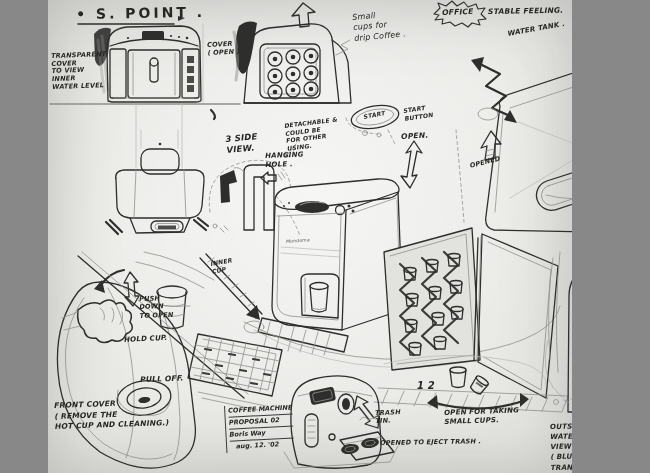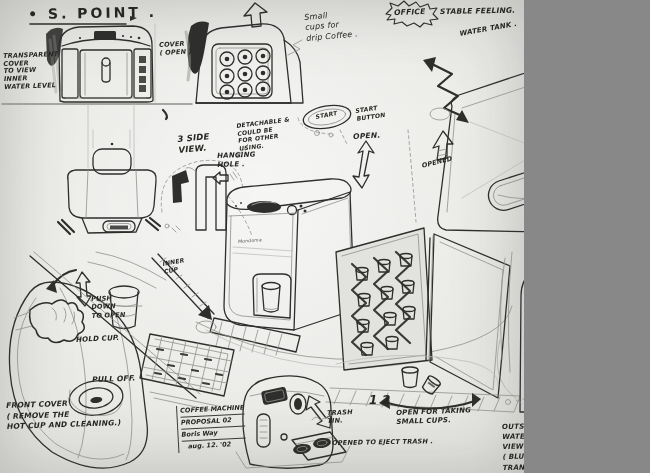--- a/index.html
+++ b/index.html
@@ -1,21 +1,21 @@
 <!DOCTYPE html>
 <html><head>
 <meta charset="utf-8">
 <style>
   html,body{margin:0;padding:0;background:#888;}
   .page{position:relative;width:524px;height:473px;overflow:hidden;
     background:
       radial-gradient(ellipse at 50% 42%, rgba(255,255,255,.55), rgba(255,255,255,0) 70%),
       linear-gradient(160deg,#e7e7e4 0%,#ebebe8 40%,#e6e6e3 100%);
     box-shadow:inset 0 0 70px rgba(60,60,58,.28);
-    font-family:"DejaVu Sans",sans-serif;}
+    font-family:"DejaVu Sans",sans-serif;margin-left:48px;}
   svg.art{position:absolute;left:0;top:0;}
   svg.art path,svg.art rect,svg.art circle,svg.art ellipse,svg.art line{
     fill:none;stroke:#2e2e2c;stroke-width:1.3;stroke-linecap:round;stroke-linejoin:round;}
   svg.art .l{stroke:#8f8f8b;stroke-width:.8;}
   svg.art .vl{stroke:#b8b8b4;stroke-width:.7;}
   svg.art .th{stroke-width:2.2;}
   svg.art .d{fill:#2e2e2c;stroke:none;}
   svg.art .g{fill:#e2e2df;}
   svg.art .dash{stroke-dasharray:3 3;}
   .lbl{position:absolute;font-style:italic;font-weight:bold;color:#262623;
@@ -389,21 +389,21 @@
 CUP</div>
 
 <div class="lbl" style="left:92px;top:375px;font-size:7.5px;transform:rotate(-2deg);">PULL OFF.</div>
 
 <div class="lbl" style="left:6px;top:401px;font-size:7.5px;line-height:1.4;transform:rotate(-2deg);">FRONT COVER
 ( REMOVE THE
 HOT CUP AND CLEANING.)</div>
 
 <div class="lbl" style="left:238px;top:239px;font-size:4.5px;font-weight:normal;color:#55524e;transform:rotate(-4deg);">Mondoma</div>
 
-<div class="lbl" style="left:369px;top:393px;font-size:12px;">1 2</div>
+<div class="lbl" style="left:369px;top:379px;font-size:10px;">1 2</div>
 
 <div class="lbl" style="left:327px;top:409px;font-size:6.5px;transform:rotate(-2deg);">TRASH
 TIN.</div>
 
 <div class="lbl" style="left:332px;top:439px;font-size:6.5px;transform:rotate(-1deg);">OPENED TO EJECT TRASH .</div>
 
 <div class="lbl" style="left:396px;top:409px;font-size:7px;transform:rotate(-2deg);">OPEN FOR TAKING
 SMALL CUPS.</div>
 
 <div class="lbl" style="left:502px;top:422px;font-size:7px;line-height:1.45;transform:rotate(-1deg);">OUTSIDE

